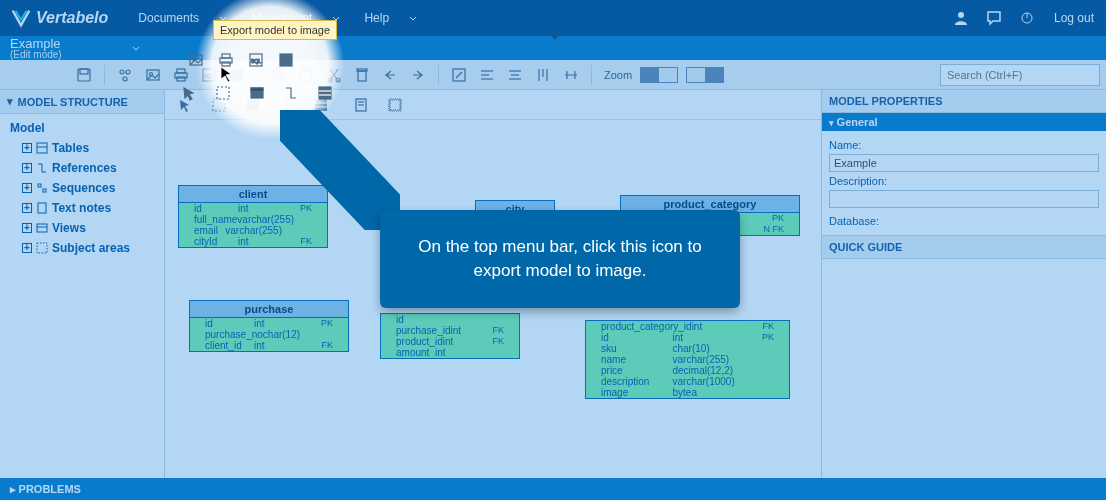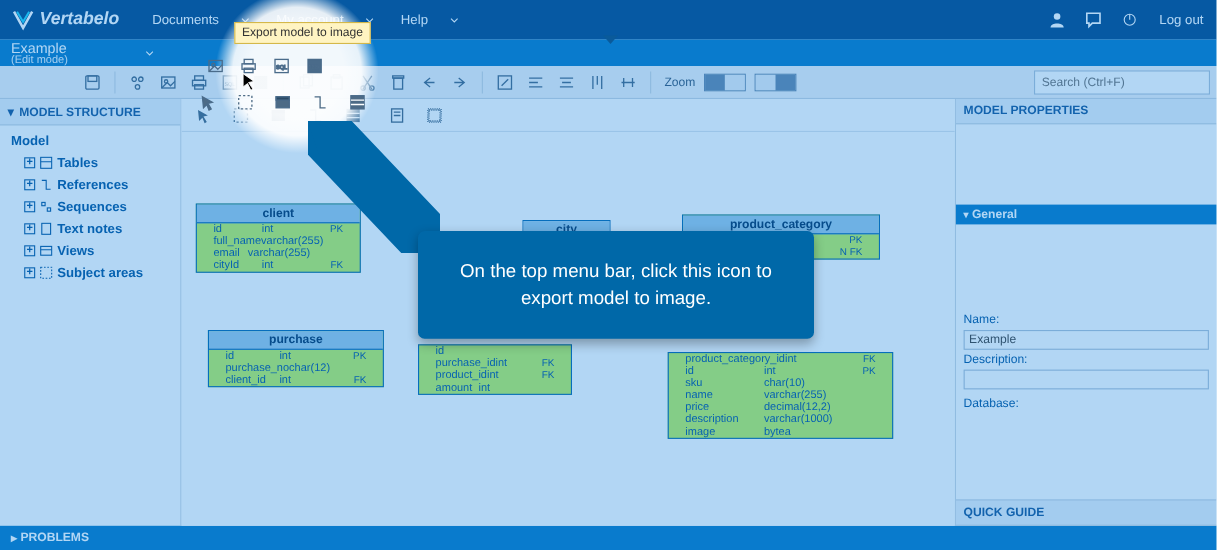--- a/index.html
+++ b/index.html
@@ -199,21 +199,21 @@
     gap: 6px;
   }
   .secondary-toolbar .tbtn {
     width: 28px; height: 24px;
   }
   .secondary-toolbar .tbtn svg { stroke: #4d6b86; }
   
   .db-table {
     position: absolute;
     border: 1px solid #0a6ab0;
-    background: #bef264;
+    background: #86efac;
     font-size: 10px;
   }
   .db-table .hdr {
     background: #9ecbe8;
     color: #0a3a6a;
     text-align: center;
     font-weight: bold;
     padding: 2px;
     border-bottom: 1px solid #0a6ab0;
     font-size: 11px;
@@ -223,25 +223,24 @@
     justify-content: space-between;
     padding: 0 15px;
     color: #0a5aa0;
     line-height: 11px;
   }
   .db-table .row .n { flex: 1; }
   .db-table .row .t { flex: 1; text-align: left; }
   .db-table .row .k { width: 30px; text-align: right; font-size: 9px; }
   
   .right-panel {
-    width: 238px;
+    width: 285px;
     border-left: 1px solid #c9d6e2;
     display: flex;
     flex-direction: column;
-    justify-content: space-between;
   }
   .rp-section-hdr {
     background: #0d7dc7;
     color: #fff;
     font-size: 11px;
     font-weight: bold;
     padding: 3px 7px;
   }
   .rp-body {
     padding: 5px 7px;
@@ -748,21 +747,21 @@
             <span class="t">int</span>
             <span class="k">FK</span>
           </div>
           <div class="row">
             <span class="n">amount</span>
             <span class="t">int</span>
             <span class="k"></span>
           </div>
         </div>
     </div>
-    <div class="db-table" style="left:442px; top:230px; width:205px">
+    <div class="db-table" style="left:420px; top:230px; width:205px">
       <div id="t-product">
           <div class="row">
             <span class="n">product_category_id</span>
             <span class="t">int</span>
             <span class="k">FK</span>
           </div>
           <div class="row">
             <span class="n">id</span>
             <span class="t">int</span>
             <span class="k">PK</span>

